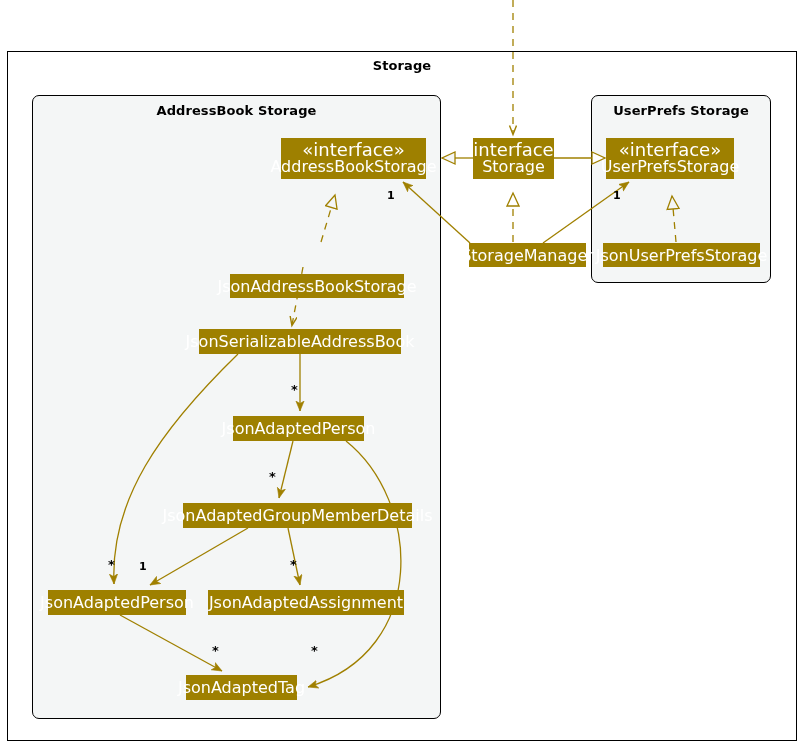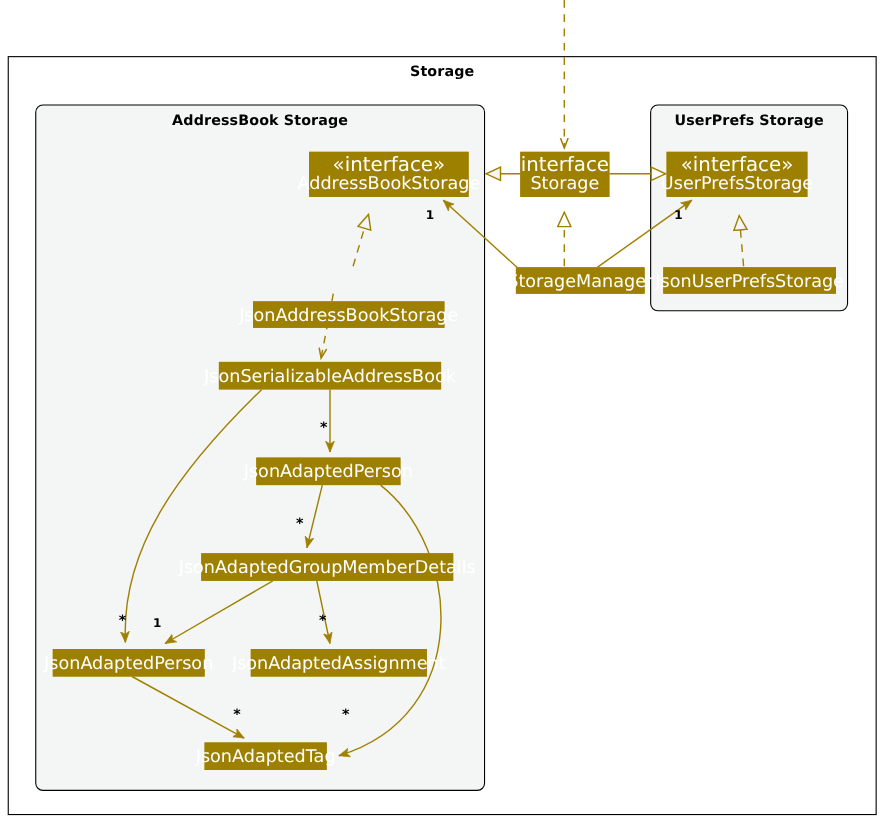--- a/index.html
+++ b/index.html
@@ -189,21 +189,21 @@
   </div>
 
   <div class="node" style="left:159px; top:503px; width:229px; height:25px;margin-left:24px;">
     <span class="nm">JsonAdaptedGroupMemberDetails</span>
   </div>
 
   <div class="node" style="left:48px; top:590px; width:138px; height:25px;">
     <span class="nm">JsonAdaptedPerson</span>
   </div>
 
-  <div class="node" style="left:228px; top:590px; width:160px; height:25px;">
+  <div class="node" style="left:208px; top:590px; width:196px; height:25px;">
     <span class="nm">JsonAdaptedAssignment</span>
   </div>
 
   <div class="node" style="left:186px; top:675px; width:111px; height:25px;text-align:right;">
     <span class="nm">JsonAdaptedTag</span>
   </div>
 
   <div class="mult" style="left:387px; top:189px;">1</div>
   <div class="mult" style="left:613px; top:189px;">1</div>
   <div class="mult star" style="left:291px; top:382px;">*</div>

